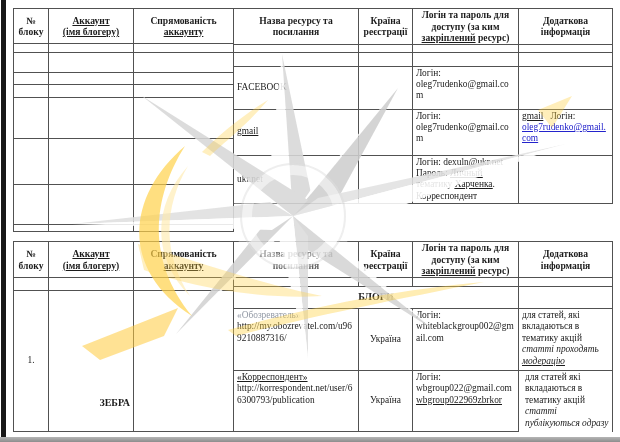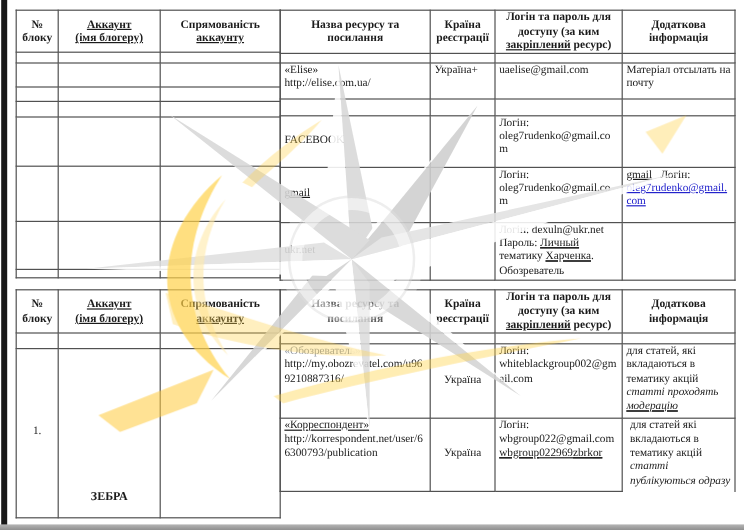--- a/index.html
+++ b/index.html
@@ -22,21 +22,21 @@
   .vm { vertical-align:middle;margin-left:40px; }
   .ctr { text-align:center; }
   .it { font-style:italic; }
   .brk { word-break:break-all; }
   .blk { display:block; }
   .wavy { text-decoration-line:underline; text-decoration-style:wavy;
           text-decoration-color:#c52222; text-decoration-thickness:1px;text-decoration:underline; }
   .solidu { text-decoration-line:underline; text-decoration-thickness:1px; }
   .link { color:#2323cc; text-decoration:underline; }
   .washed { color:#939aa6; }
-  .zebra-cell { vertical-align:bottom; padding-bottom:10px; text-align:center; font-weight:bold; font-size:10px; }
+  .zebra-cell { vertical-align:bottom; padding-bottom:22px; text-align:right; font-weight:bold; font-size:10px; }
   .blocknum-cell { vertical-align:middle; text-align:center; }
   .blogs-cell { text-align:center; vertical-align:middle; font-weight:bold; font-size:10px; }
   .rel { position:relative; overflow:visible; }
   .nobb { border-bottom:none; }
   .abs-fill { position:absolute; top:1px; left:6px; width:86px; }
 
   .wm { position:absolute; left:60px; top:48px; z-index:4; pointer-events:none; }
 </style>
 </head>
 <body>
@@ -131,29 +131,20 @@
         <span class="hl">Додаткова</span>
         <span class="hl">інформація</span>
       </td>
     </tr>
     <tr style="height:8px">
           <td></td>
           <td></td>
           <td></td>
           <td></td>
         </tr>
-    <tr style="height:30px">
-      <td class="brk">
-        <span class="blk">«Elise»</span>
-        <span class="blk">http://elise.com.ua/</span>
-      </td>
-      <td>Україна+</td>
-      <td class="brk">uaelise@gmail.com</td>
-      <td>Матеріал отсылать на почту</td>
-    </tr>
     <tr style="height:14px">
           <td></td>
           <td></td>
           <td></td>
           <td></td>
         </tr>
     <tr style="height:43px">
       <td class="vm">FACEBOOK</td>
       <td></td>
       <td class="brk">
@@ -174,21 +165,21 @@
         <span>Логін:</span>
         <span class="link blk">oleg7rudenko@gmail.com</span>
       </td>
     </tr>
     <tr style="height:47px">
       <td class="vm">ukr.net</td>
       <td></td>
       <td>
         <span class="blk">Логін: dexuln@ukr.net</span>
         <span>Пароль: </span><span class="solidu"><span class="wavy">Личный</span></span><span> тематику </span><span class="solidu"><span class="wavy">Харченка</span></span><span>.</span>
-        <span class="blk">Обозреватель</span>
+        <span class="blk">Корреспондент</span>
       </td>
       <td></td>
     </tr>
   </tbody>
     </table>
 
   <table style="left:13px; top:241px;">
     <colgroup>
         <col style="width:35px">
         <col style="width:85px">
@@ -246,20 +237,24 @@
         <span class="hl">Додаткова</span>
         <span class="hl">інформація</span>
       </td>
     </tr>
     <tr style="height:9px">
           <td></td>
           <td></td>
           <td></td>
           <td></td>
         </tr>
+    <tr style="height:22px">
+      <td colspan="3" class="blogs-cell">БЛОГИ</td>
+      <td></td>
+    </tr>
     <tr style="height:62px">
       <td class="brk">
         <span class="blk washed">«Обозреватель»</span>
         <span class="blk">http://my.obozrevatel.com/u969210887316/</span>
       </td>
       <td class="vm ctr">Україна</td>
       <td class="brk">
         <span class="blk">Логін:</span>
         <span>whiteblackgroup002@gmail.com</span>
       </td>

